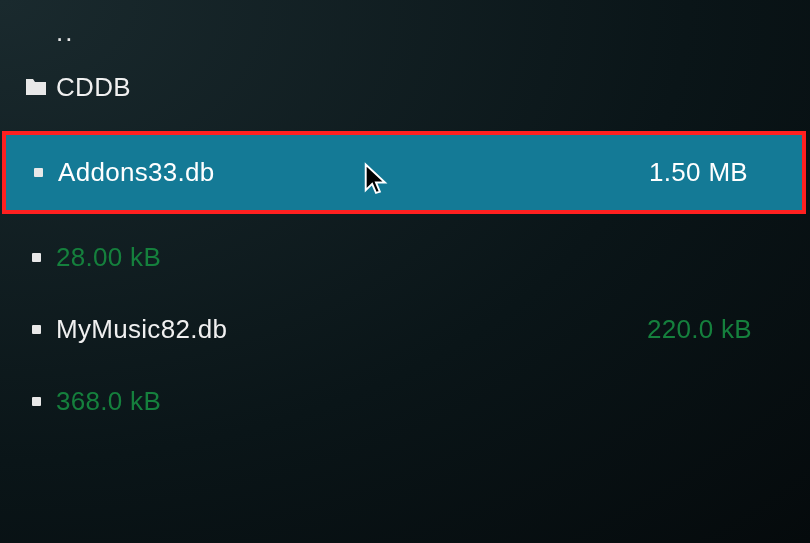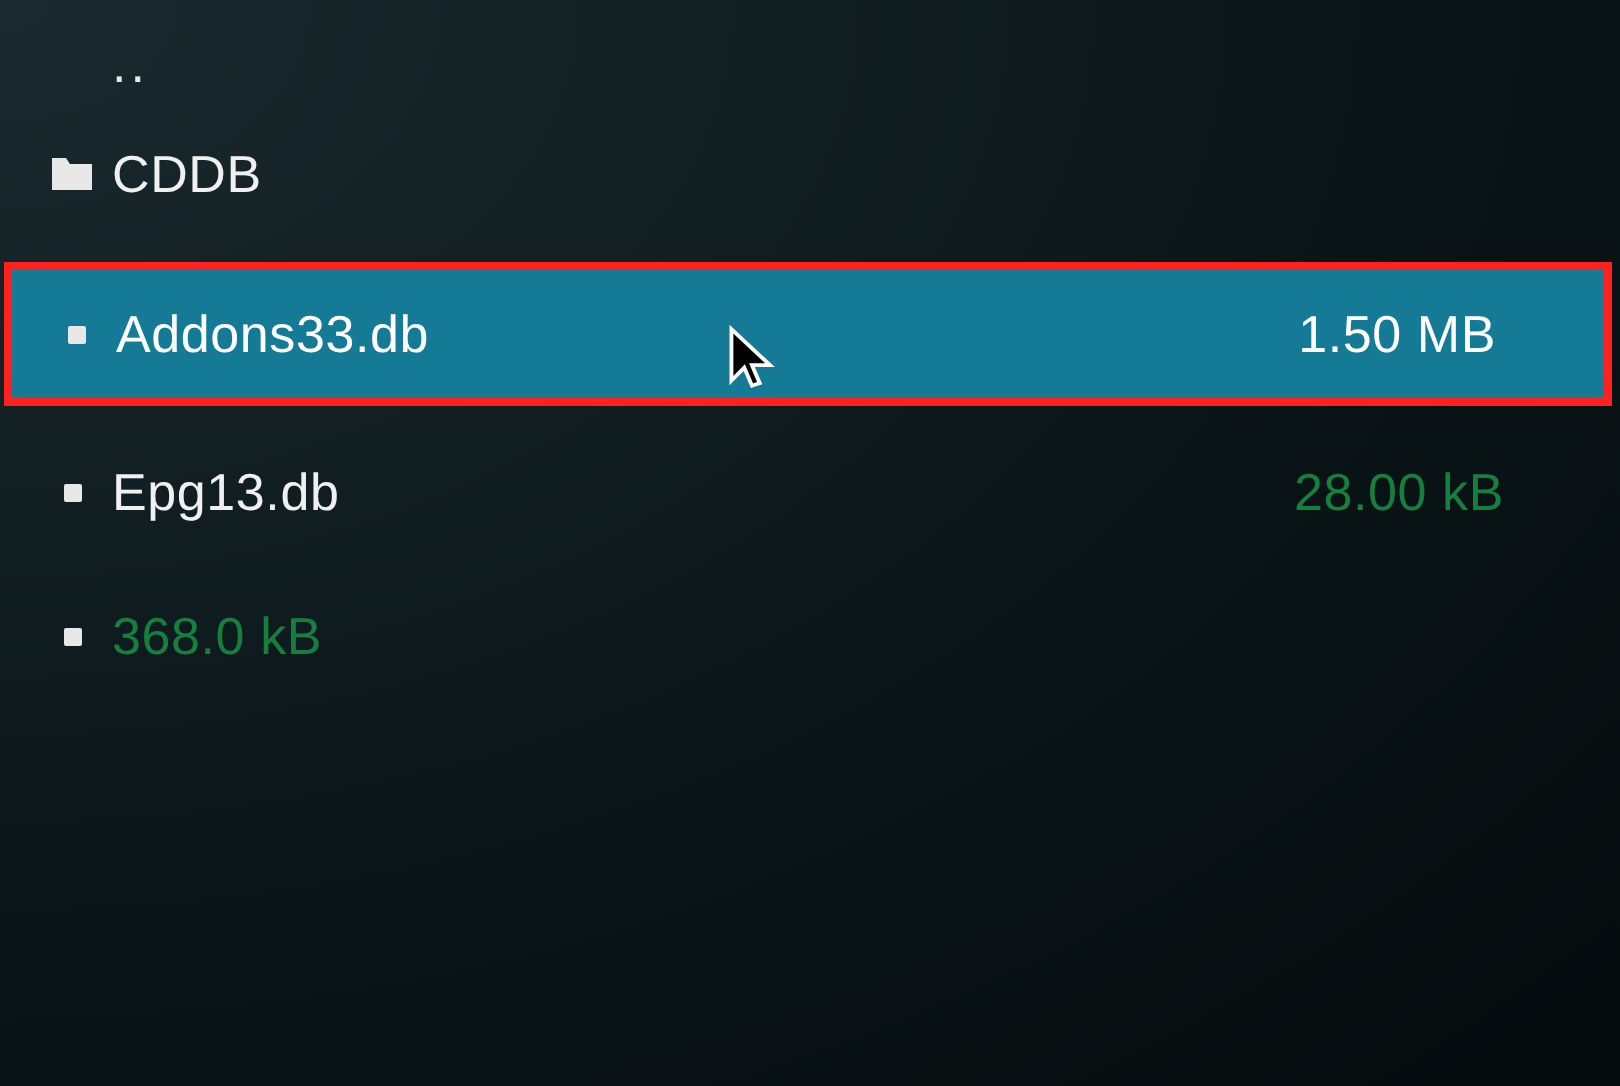--- a/index.html
+++ b/index.html
@@ -35,21 +35,21 @@
     }
     .list-item.highlighted {
       background: #147a96;
       border: 4px solid #ff2020;
       margin-left: 2px;
       margin-right: 4px;
       margin-top: 13px;
       margin-bottom: 7px;
       padding-left: 12px;
       padding-right: 54px;
-      height: 72px;
+      height: 83px;
     }
     .icon-slot {
       width: 40px;
       display: flex;
       justify-content: center;
       align-items: center;
     }
     .folder-icon {
       width: 26px;
       height: 20px;
@@ -123,24 +123,30 @@
       <div class="file-bullet"></div>
     </div>
     <span class="item-name">Addons33.db</span>
     <span class="item-size">1.50 MB</span>
   </div>
 
   <div class="list-item">
     <div class="icon-slot">
       <div class="file-bullet"></div>
     </div>
-    <span class="item-name">Epg13.db</span>
     <span class="item-size">28.00 kB</span>
   </div>
 
+  <div class="list-item">
+    <div class="icon-slot">
+      <div class="file-bullet"></div>
+    </div>
+    <span class="item-name">MyMusic82.db</span>
+    <span class="item-size">220.0 kB</span>
+  </div>
 
   <div class="list-item">
     <div class="icon-slot">
       <div class="file-bullet"></div>
     </div>
     <span class="item-size">368.0 kB</span>
   </div>
 
 
 </div>

